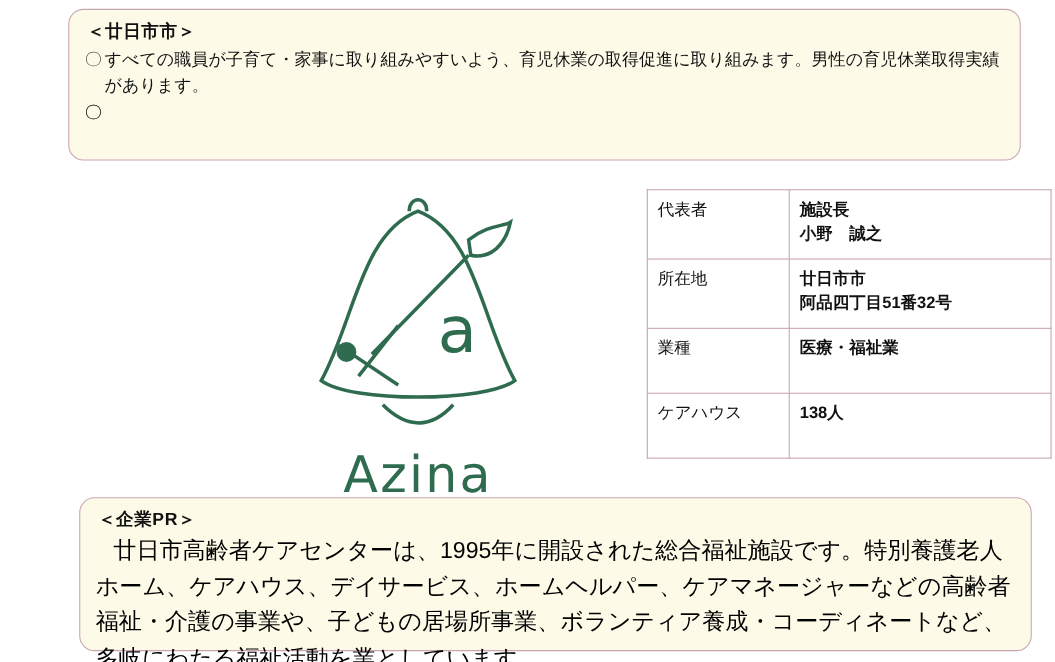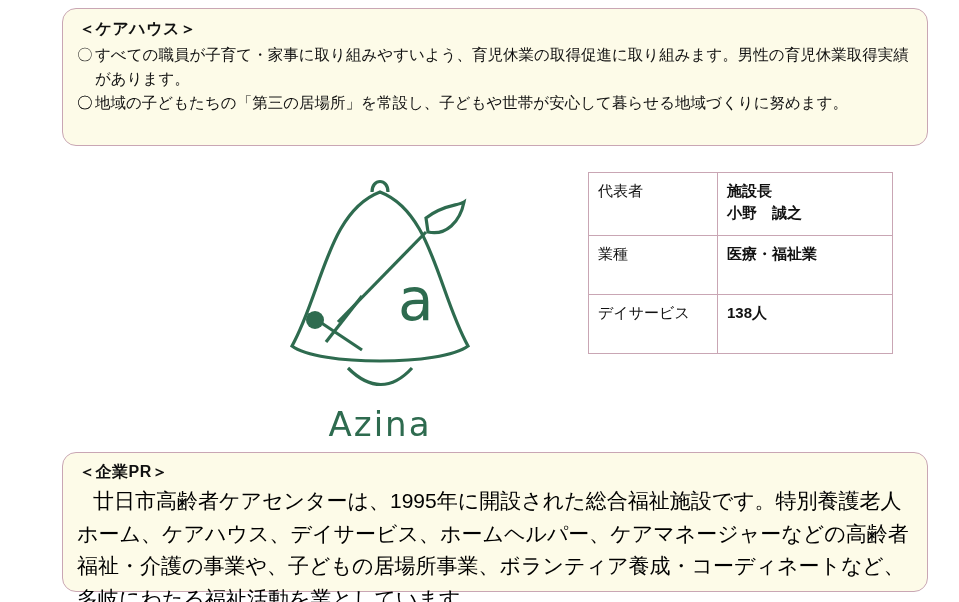--- a/index.html
+++ b/index.html
@@ -64,32 +64,32 @@
     width: 330px;
     height: 285px;
   }
   .logo-svg {
     display: block;
     margin: 0 auto;
   }
   .logo-text {
     text-align: center;
     font-family: "DejaVu Sans", sans-serif;
-    font-size: 34px;
+    font-size: 46px;
     letter-spacing: 2px;
     color: #2e6b4f;
     margin-top: -6px;
   }
 
   
   .info-table {
     position: absolute;
     left: 588px;
     top: 172px;
-    width: 305px;
+    width: 368px;
     border-collapse: collapse;
     table-layout: fixed;
   }
   .info-table td {
     border: 1px solid #c9a6b4;
     font-size: 15px;
     color: #111;
     padding: 7px 9px;
     vertical-align: top;
     line-height: 1.45;
@@ -101,21 +101,21 @@
     height: 48px;
   }
   .info-table tr.xtall td {
     height: 44px;
   }
   .cellline { display: block; font-weight: bold; }
 
   
   .pr-box {
     position: absolute;
-    left: 62px;
+    left: 72px;
     top: 452px;
     width: 866px;
     height: 140px;
     border: 1px solid #c9a6b4;
     border-radius: 14px;
     background: #fdfbe8;
     box-sizing: border-box;
     padding: 9px 16px 8px 14px;
   }
   .pr-title {
@@ -130,32 +130,31 @@
     line-height: 1.55;
     color: #000000;
     margin: 0;
     text-indent: 16px;
   }
 </style>
 </head>
 <body>
 
 <div class="declaration-box">
-  <div class="decl-title">＜ケアハウス＞</div>
+  <div class="decl-title">＜廿日市市＞</div>
   <ul class="decl-list">
     <li class="decl-item">
       <span class="bullet">〇</span>
       <span>すべての職員が子育て・家事に取り組みやすいよう、育児休業の取得促進に取り組みます。男性の育児休業取得実績があります。</span>
     </li>
     <li class="decl-item">
       <span class="bullet">〇</span>
     </li>
     <li class="decl-item">
       <span class="bullet">〇</span>
-      <span>地域の子どもたちの「第三の居場所」を常設し、子どもや世帯が安心して暮らせる地域づくりに努めます。</span>
     </li>
   </ul>
 </div>
 
 <div class="logo-area">
   <span>
     <svg class="logo-svg" width="300" height="250" viewBox="0 0 300 250" aria-hidden="true">
       <g fill="none" stroke="#2e6b4f" stroke-width="3.2">
 
         <path d="M150 32 C 98 52, 92 132, 62 186 C 88 206, 212 206, 238 186 C 208 132, 202 52, 150 32 Z"></path>
@@ -179,28 +178,35 @@
 
 <table class="info-table">
   <tbody>
     <tr class="tall">
       <td class="label">代表者</td>
       <td>
         <span class="cellline">施設長</span>
         <span class="cellline">小野　誠之</span>
       </td>
     </tr>
+    <tr class="tall">
+      <td class="label">所在地</td>
+      <td>
+        <span class="cellline">廿日市市</span>
+        <span class="cellline">阿品四丁目51番32号</span>
+      </td>
+    </tr>
     <tr class="xtall">
       <td class="label">業種</td>
       <td>
         <span class="cellline">医療・福祉業</span>
       </td>
     </tr>
     <tr class="xtall">
-      <td class="label">デイサービス</td>
+      <td class="label">ケアハウス</td>
       <td>
         <span class="cellline">138人</span>
       </td>
     </tr>
   </tbody>
 </table>
 
 <div class="pr-box">
   <div class="pr-title">＜企業PR＞</div>
   <p class="pr-para">廿日市高齢者ケアセンターは、1995年に開設された総合福祉施設です。特別養護老人ホーム、ケアハウス、デイサービス、ホームヘルパー、ケアマネージャーなどの高齢者福祉・介護の事業や、子どもの居場所事業、ボランティア養成・コーディネートなど、多岐にわたる福祉活動を業としています。</p>

